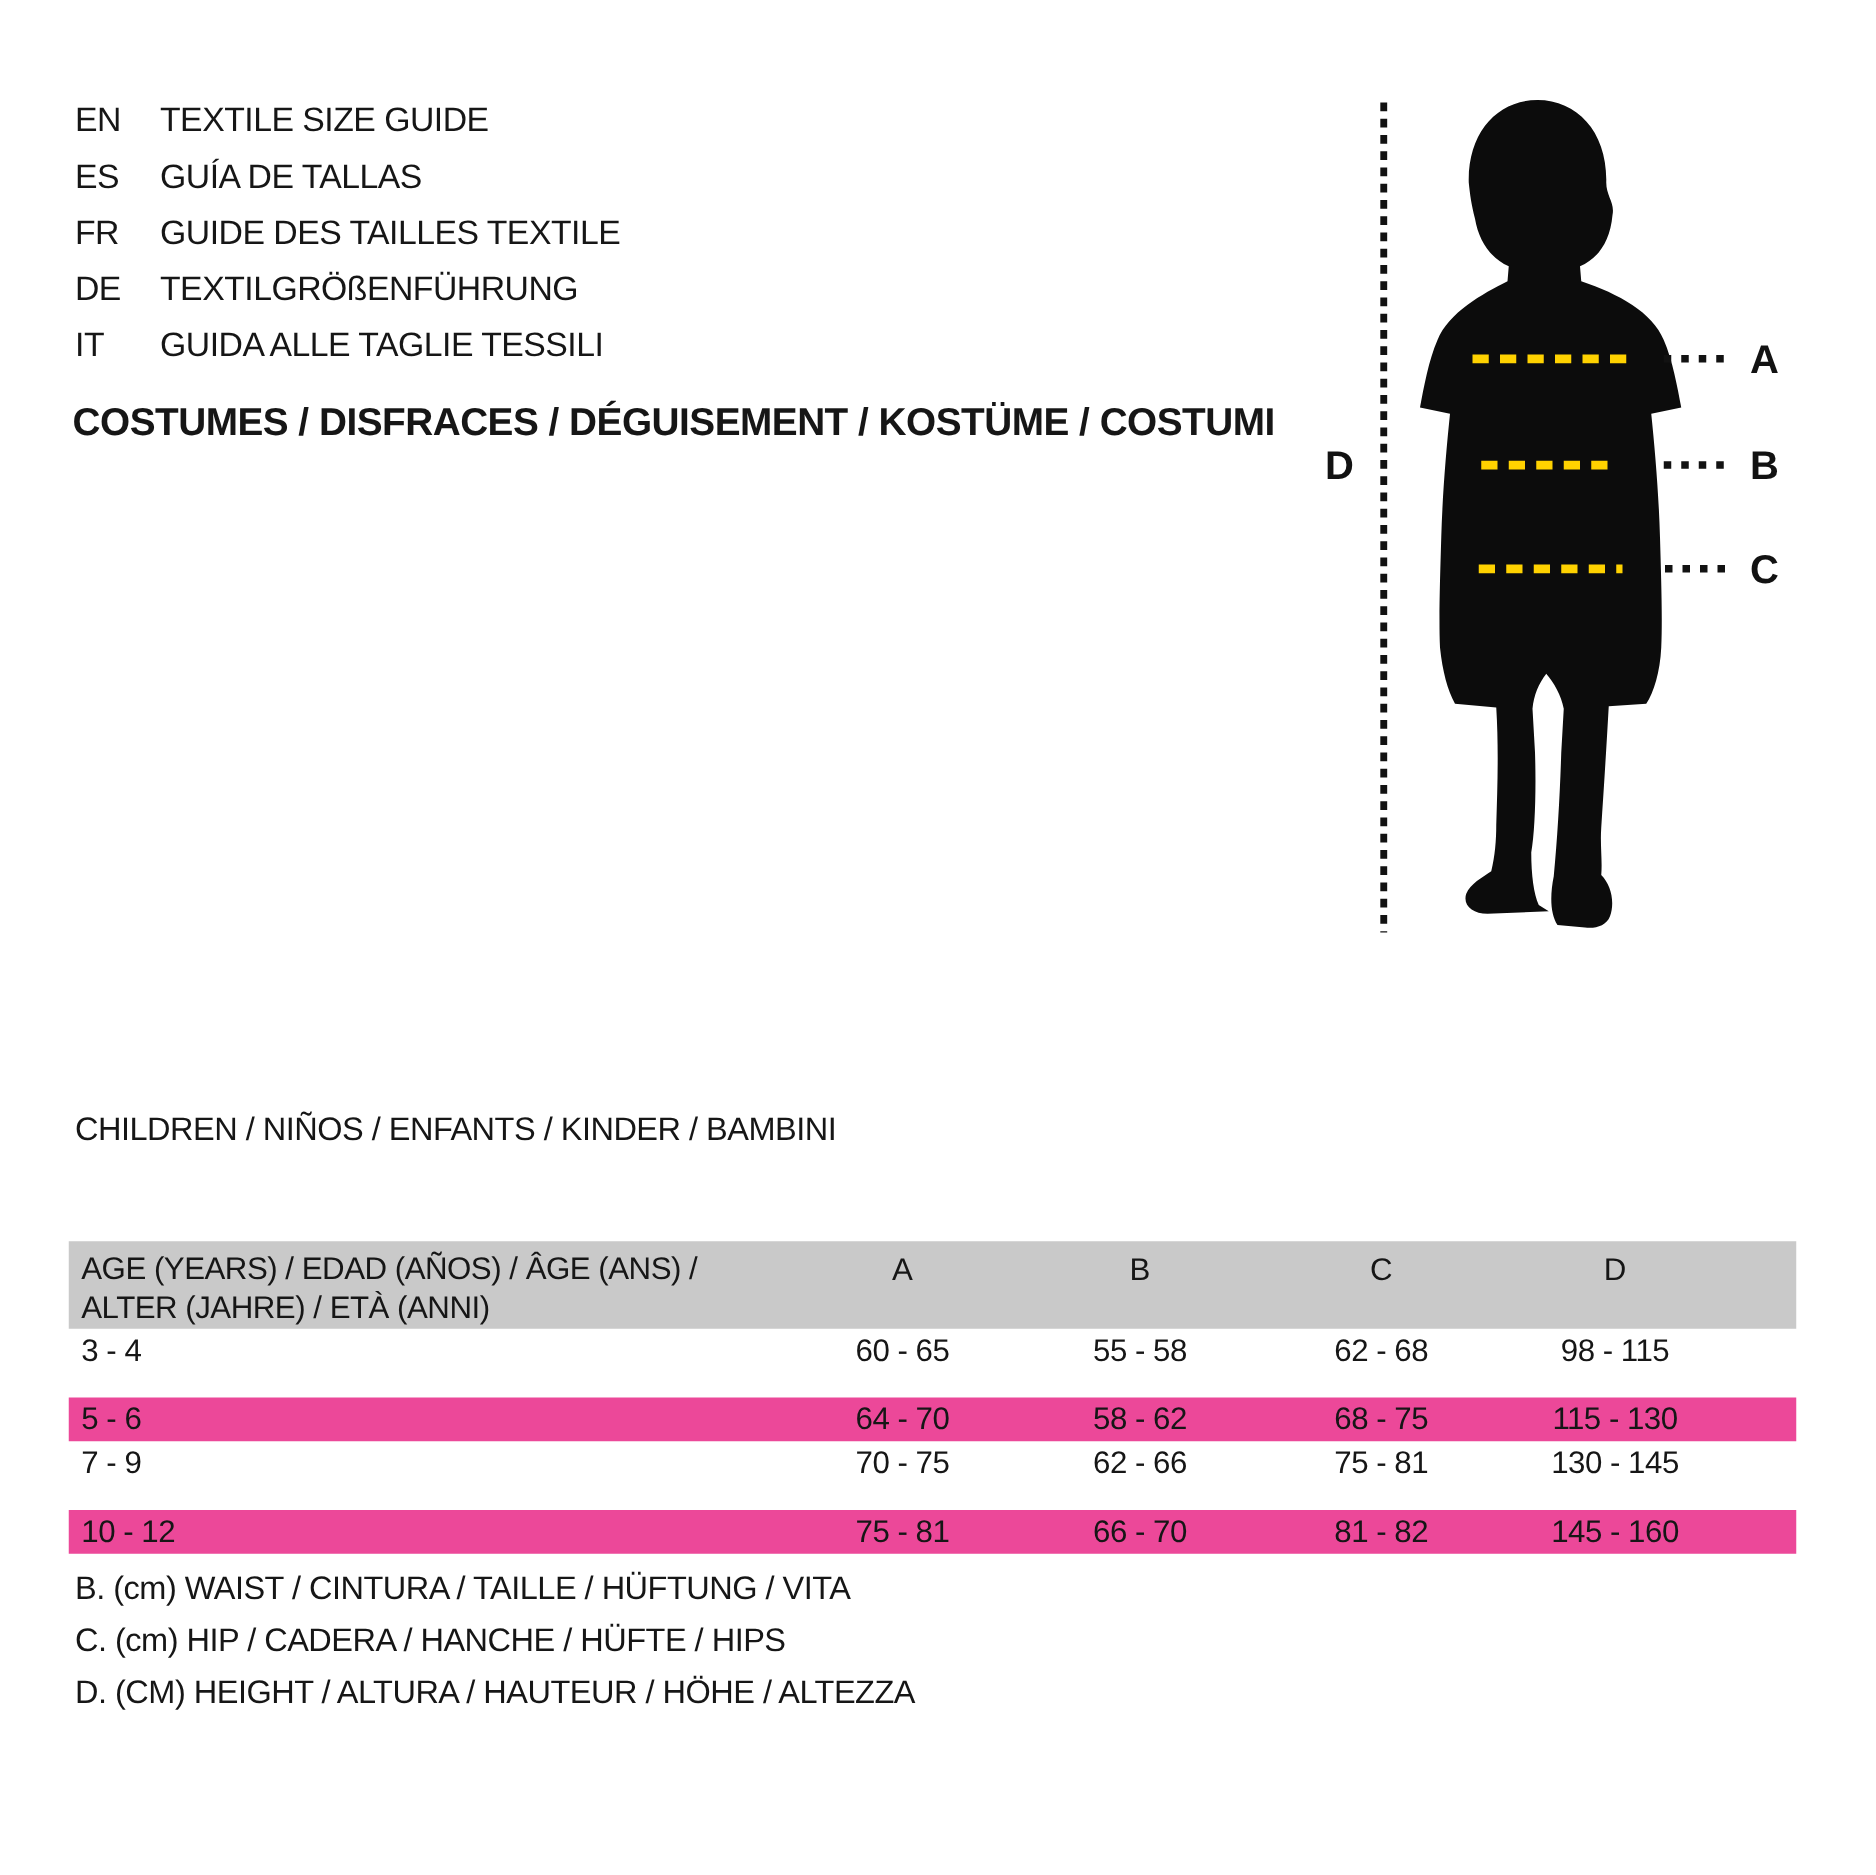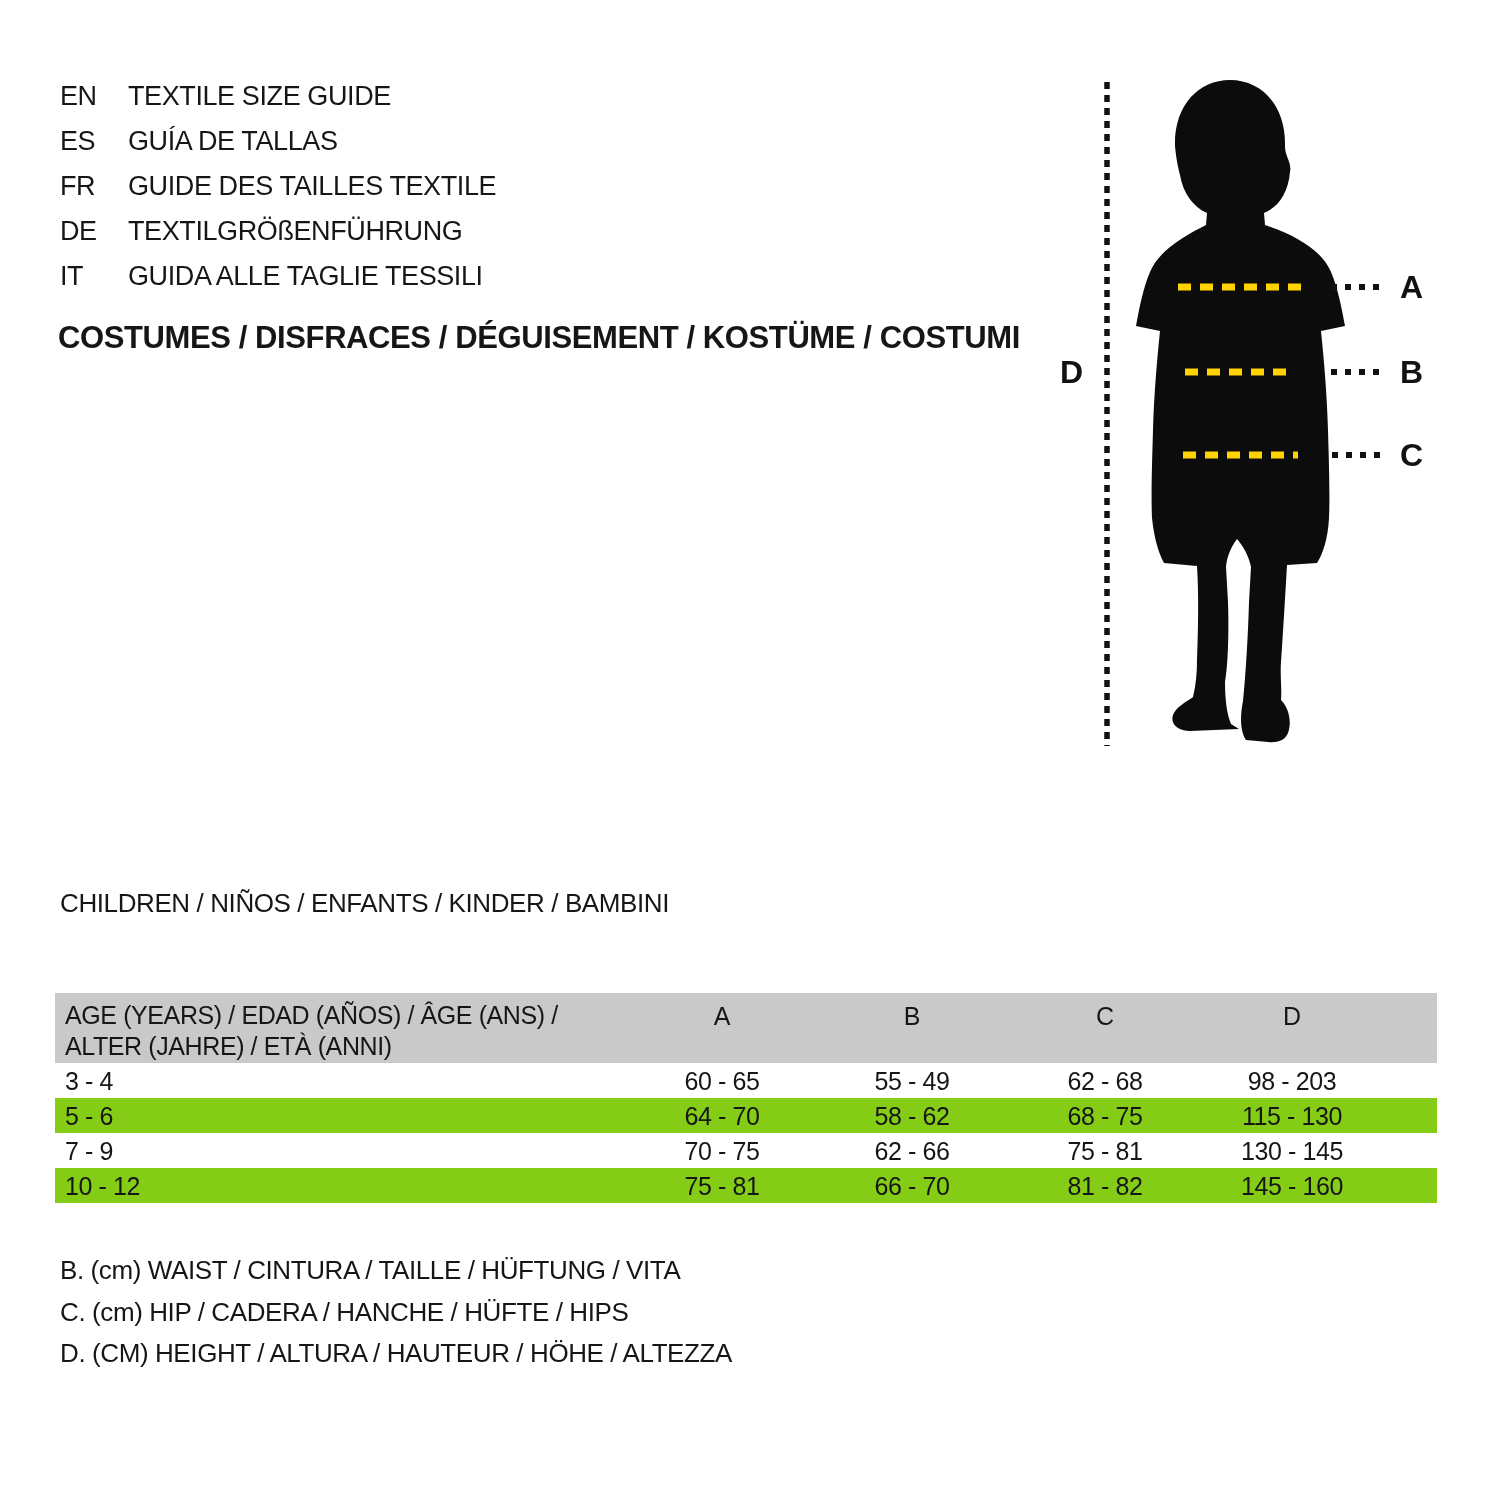--- a/index.html
+++ b/index.html
@@ -34,21 +34,21 @@
   
   .section-title { position:absolute; left:60px; top:888px; font-size:26px; letter-spacing:-0.4px; }
 
   .size-table { position:absolute; left:55px; top:993px; width:1382px; }
   .thead { position:relative; height:70px; background:#c9c9c9;padding-left:32px; }
   .age-header { position:absolute; left:10px; top:7px; font-size:25px; line-height:31px; letter-spacing:-0.4px; }
   .col-head { position:absolute; top:9px; width:160px; text-align:center; font-size:25px; }
   .pos-a { left:587px; } .pos-b { left:777px; } .pos-c { left:970px; } .pos-d { left:1157px; }
 
   .trow { position:relative; height:35px; }
-  .trow.alt { background:#84cc16; }
+  .trow.alt { background:#ec4899;margin-top:20px; }
   .cell { position:absolute; top:50%; transform:translateY(-50%); font-size:25px; letter-spacing:-0.4px; }
   .cell-age { left:10px; }
   .cell-val { width:160px; text-align:center; }
 
   
   .legend { position:absolute; left:60px; top:1250px; }
   .legend-line { font-size:26px; line-height:41.5px; letter-spacing:-0.4px; }
 </style>
 </head>
 <body>
@@ -156,23 +156,23 @@
       </div>
       <div class="col-head pos-a">A</div>
       <div class="col-head pos-b">B</div>
       <div class="col-head pos-c">C</div>
       <div class="col-head pos-d">D</div>
     </div>
 
     <div class="trow">
       <span class="cell cell-age">3 - 4</span>
       <span class="cell cell-val pos-a">60 - 65</span>
-      <span class="cell cell-val pos-b">55 - 49</span>
+      <span class="cell cell-val pos-b">55 - 58</span>
       <span class="cell cell-val pos-c">62 - 68</span>
-      <span class="cell cell-val pos-d">98 - 203</span>
+      <span class="cell cell-val pos-d">98 - 115</span>
     </div>
     <div class="trow alt">
       <span class="cell cell-age">5 - 6</span>
       <span class="cell cell-val pos-a">64 - 70</span>
       <span class="cell cell-val pos-b">58 - 62</span>
       <span class="cell cell-val pos-c">68 - 75</span>
       <span class="cell cell-val pos-d">115 - 130</span>
     </div>
     <div class="trow">
       <span class="cell cell-age">7 - 9</span>

